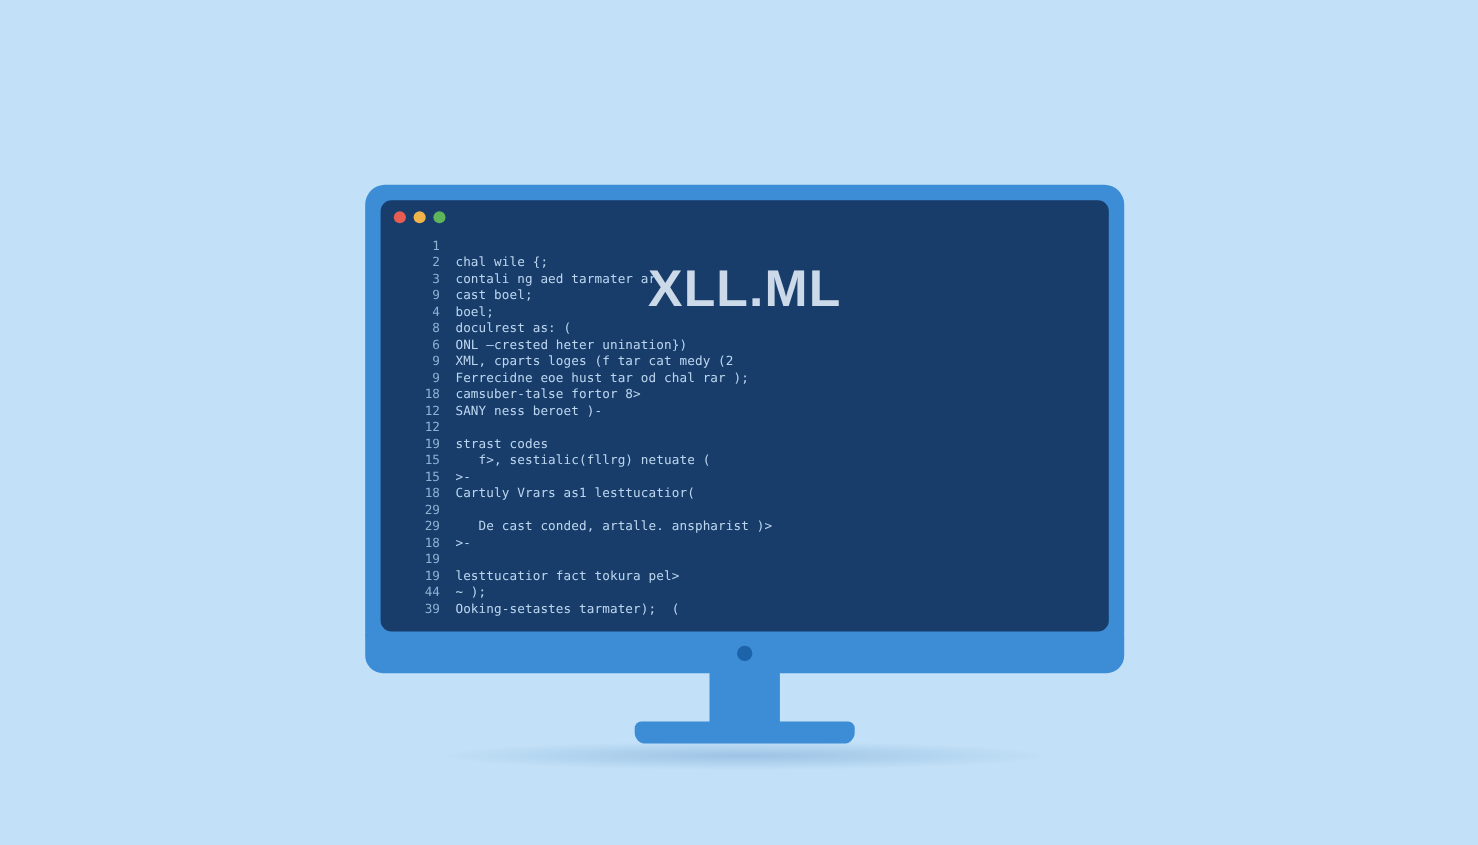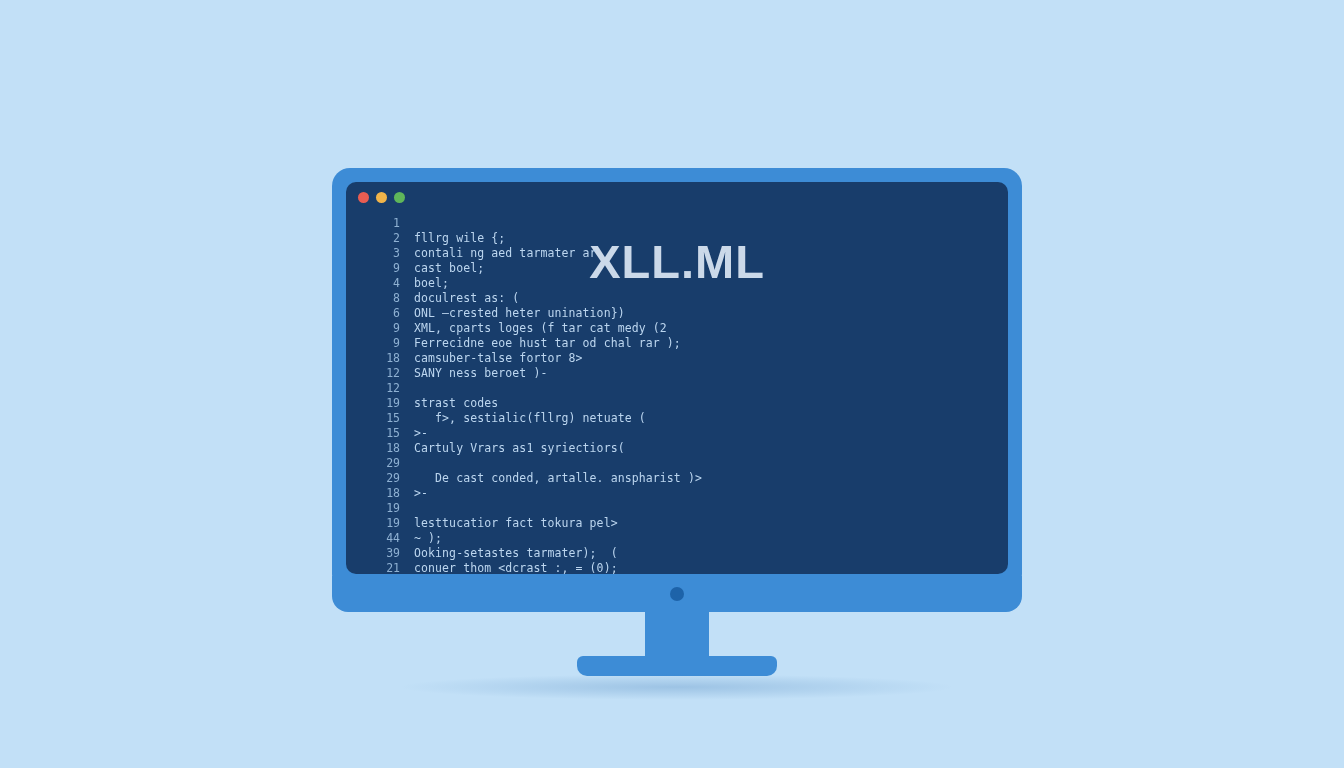--- a/index.html
+++ b/index.html
@@ -160,43 +160,42 @@
         <div class="traffic">
           <span class="dot red"></span>
           <span class="dot yellow"></span>
           <span class="dot green"></span>
         </div>
 
         <div class="watermark">XLL.ML</div>
 
         <div class="code" id="code">
             <div class="row"><span class="ln">1</span><span class="tx"></span></div>
-            <div class="row"><span class="ln">2</span><span class="tx">fllrg wile {;</span></div>
+            <div class="row"><span class="ln">2</span><span class="tx">chal wile {;</span></div>
             <div class="row"><span class="ln">3</span><span class="tx">contali ng aed tarmater ar</span></div>
             <div class="row"><span class="ln">9</span><span class="tx">cast boel;</span></div>
             <div class="row"><span class="ln">4</span><span class="tx">boel;</span></div>
             <div class="row"><span class="ln">8</span><span class="tx">doculrest as: (</span></div>
             <div class="row"><span class="ln">6</span><span class="tx">ONL —crested heter unination})</span></div>
             <div class="row"><span class="ln">9</span><span class="tx">XML, cparts loges (f tar cat medy (2</span></div>
             <div class="row"><span class="ln">9</span><span class="tx">Ferrecidne eoe hust tar od chal rar );</span></div>
             <div class="row"><span class="ln">18</span><span class="tx">camsuber-talse fortor 8&gt;</span></div>
             <div class="row"><span class="ln">12</span><span class="tx">SANY ness beroet )-</span></div>
             <div class="row"><span class="ln">12</span></div>
             <div class="row"><span class="ln">19</span><span class="tx">strast codes</span></div>
             <div class="row"><span class="ln">15</span><span class="tx">   f&gt;, sestialic(fllrg) netuate (</span></div>
             <div class="row"><span class="ln">15</span><span class="tx">&gt;-</span></div>
-            <div class="row"><span class="ln">18</span><span class="tx">Cartuly Vrars as1 syriectiors(</span></div>
+            <div class="row"><span class="ln">18</span><span class="tx">Cartuly Vrars as1 lesttucatior(</span></div>
             <div class="row"><span class="ln">29</span></div>
             <div class="row"><span class="ln">29</span><span class="tx">   De cast conded, artalle. anspharist )&gt;</span></div>
             <div class="row"><span class="ln">18</span><span class="tx">&gt;-</span></div>
             <div class="row"><span class="ln">19</span><span class="tx"></span></div>
             <div class="row"><span class="ln">19</span><span class="tx">lesttucatior fact tokura pel&gt;</span></div>
             <div class="row"><span class="ln">44</span><span class="tx">~ );</span></div>
             <div class="row"><span class="ln">39</span><span class="tx">Ooking-setastes tarmater);  (</span></div>
-            <div class="row"><span class="ln">21</span><span class="tx">conuer thom &lt;dcrast :, = (0);</span></div>
           </div>
 
       </div>
     </div>
 
     <div class="chin">
       <span class="hole"></span>
     </div>
     <div class="neck"></div>
     <div class="base"></div>

